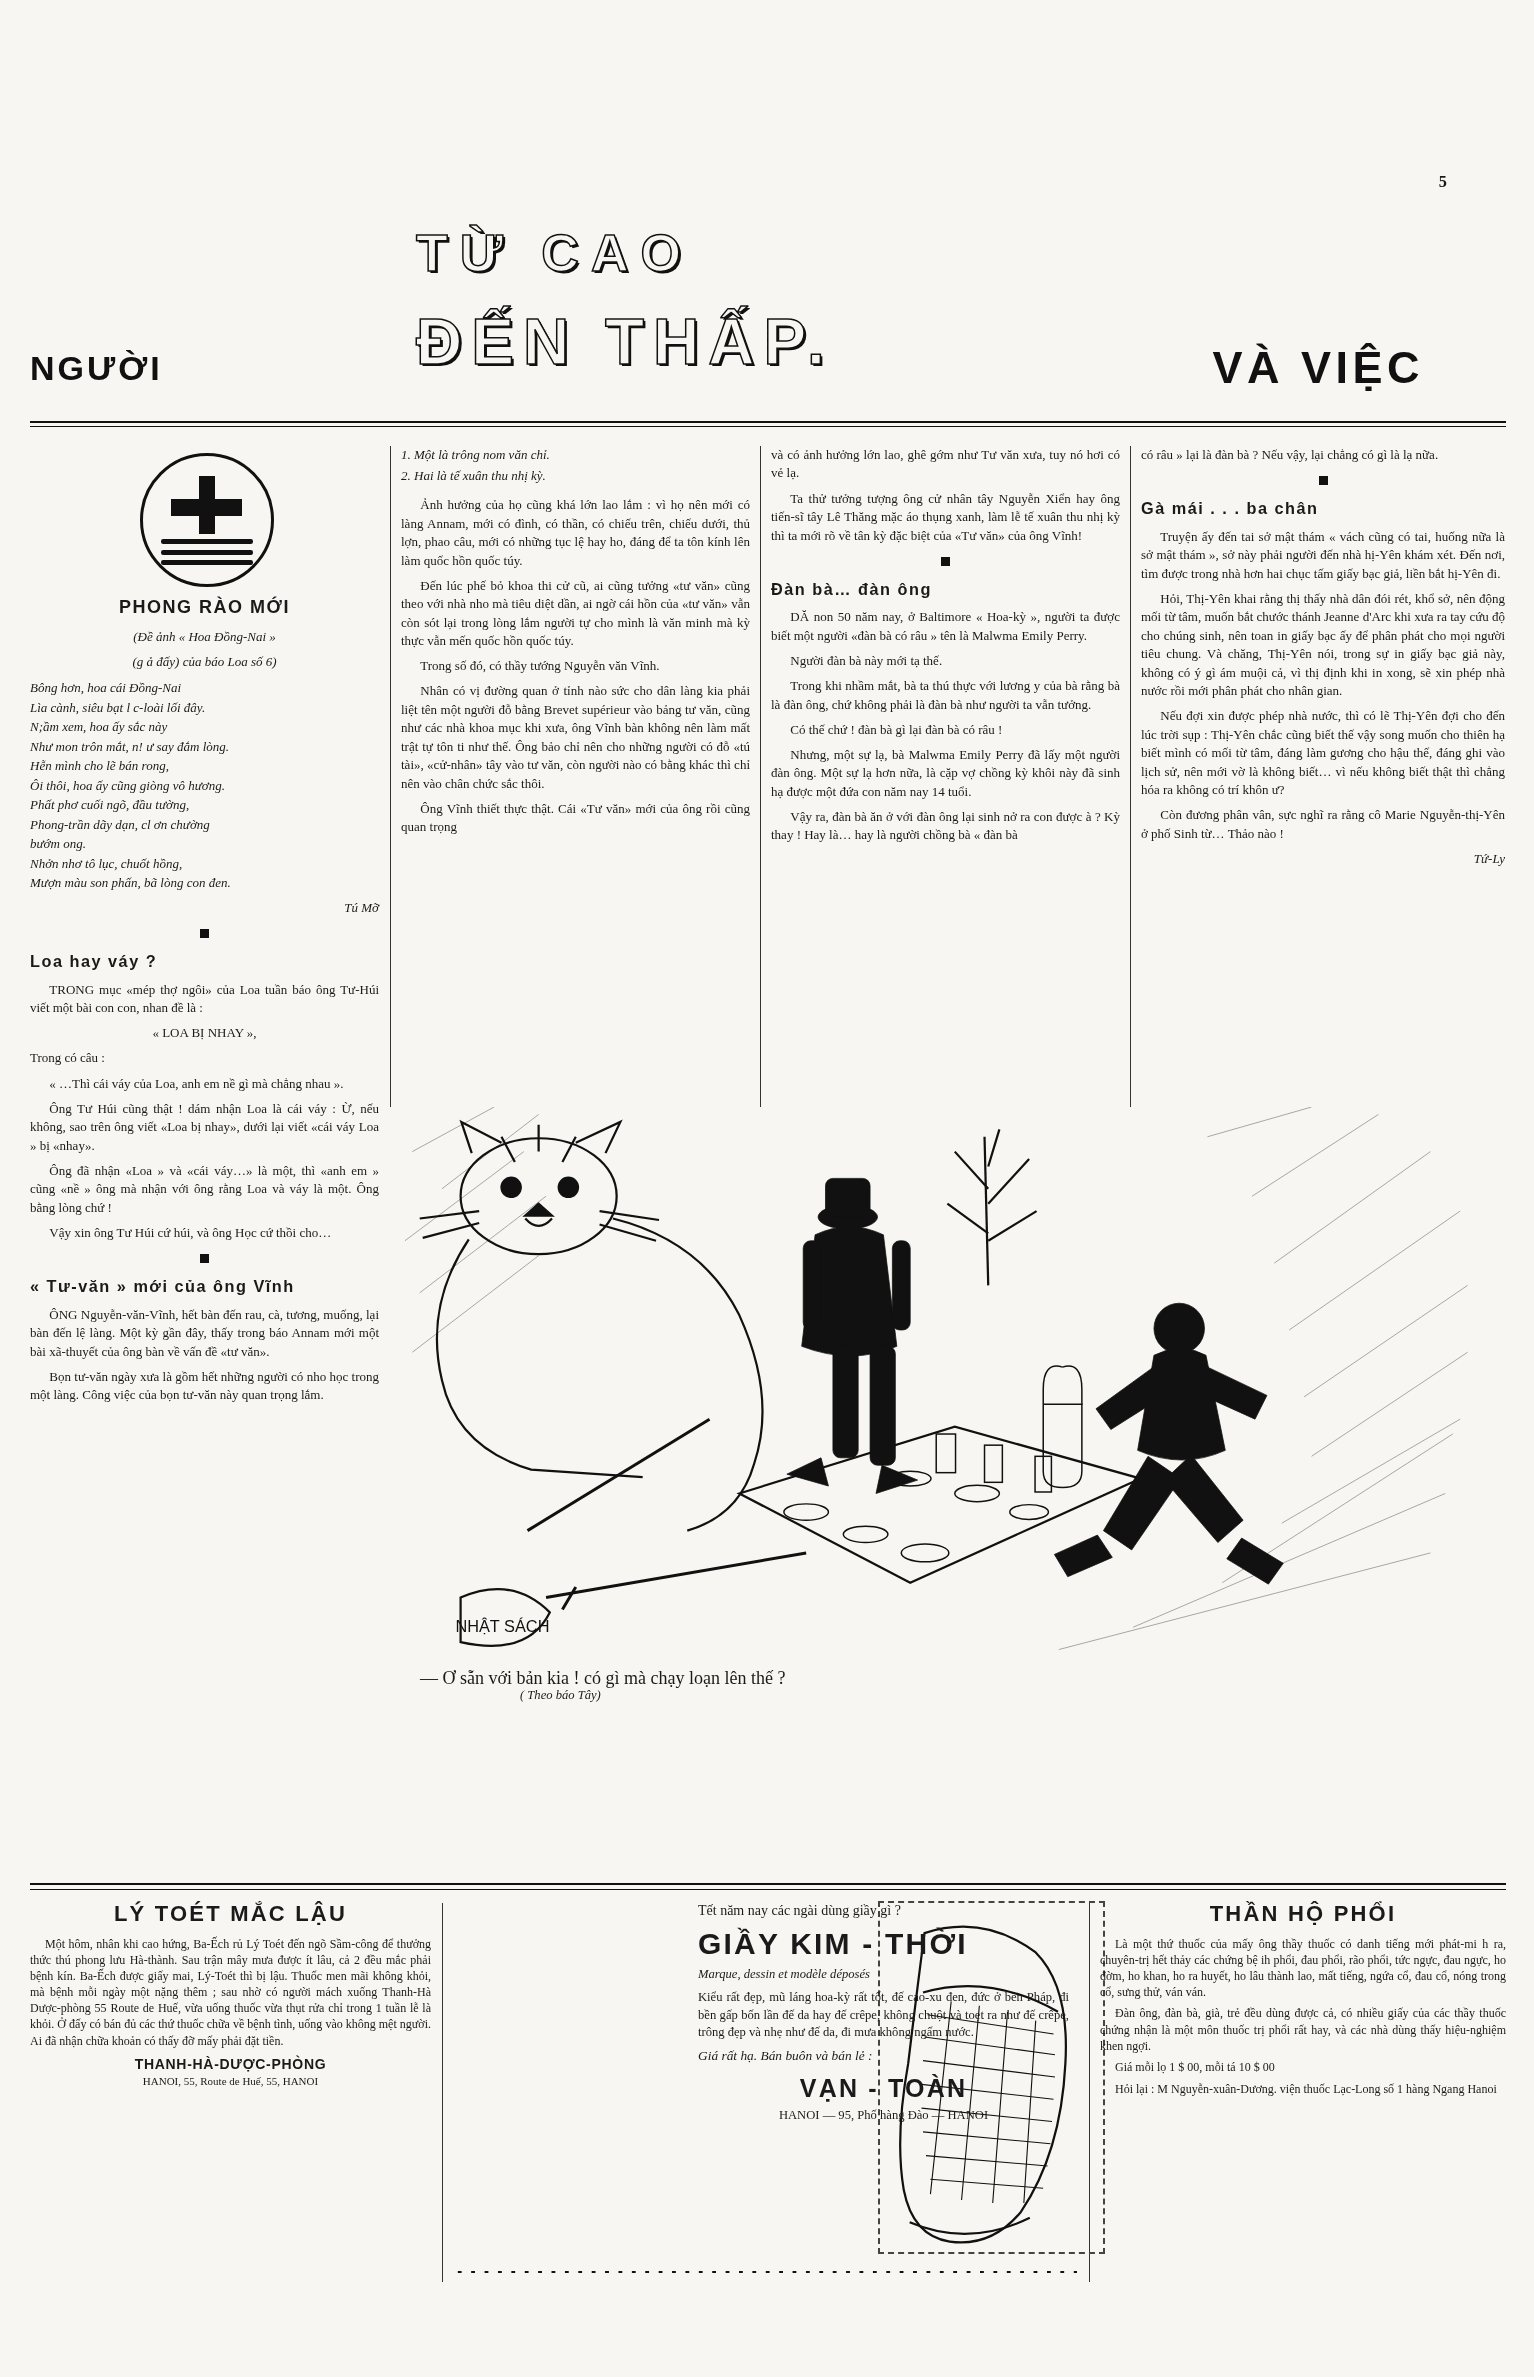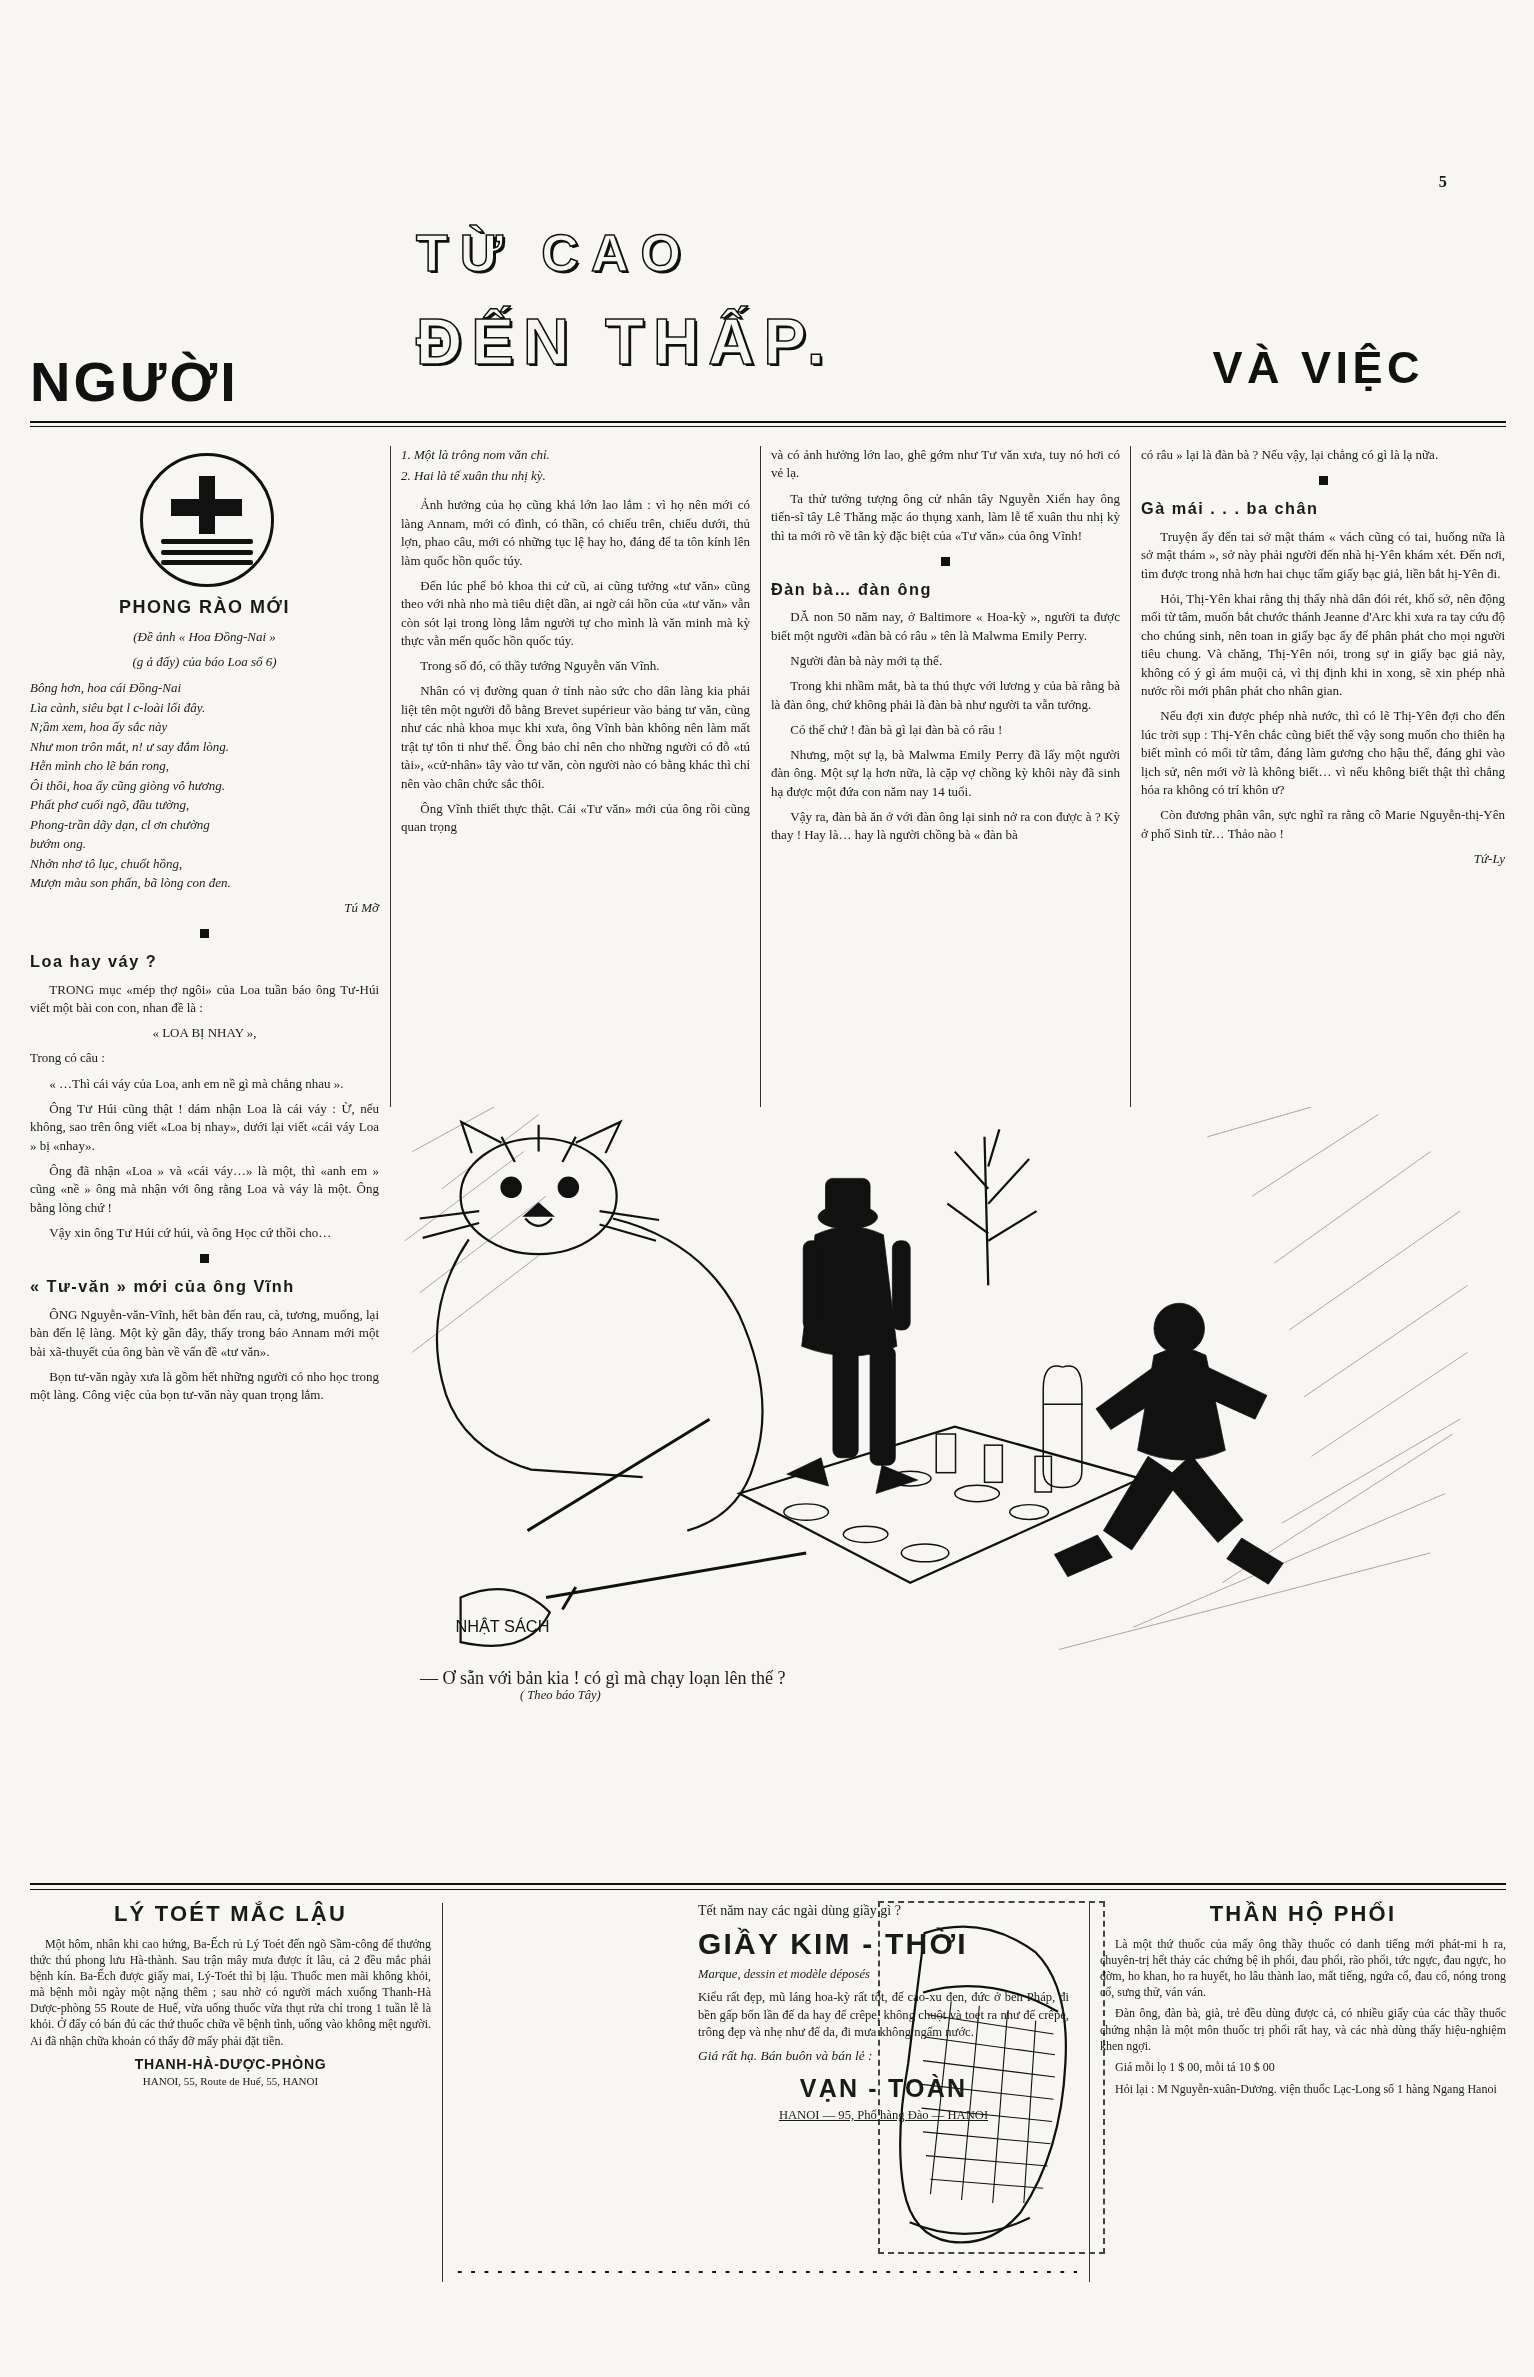--- a/index.html
+++ b/index.html
@@ -2,21 +2,21 @@
 <html style="font-size:12px"><head>
 <meta charset="utf-8">
 <style>
   html,body{margin:0;padding:0;background:#fff;}
   body{width:1535px;height:2377px;font-family:"Liberation Serif",serif;color:#1a1a1a;position:relative;}
   .page{position:absolute;inset:0;background:#f7f6f2;}
   .page-number{position:absolute;top:172px;right:88px;font-size:16.3px;font-weight:bold;}
 
   
   .masthead{position:absolute;top:208px;left:0;width:1535px;height:215px;}
-  .mast-left{position:absolute;left:30px;top:141px;font-family:"Liberation Sans",sans-serif;font-size:56px;letter-spacing:3px;font-weight:bold;color:#111;}
+  .mast-left{position:absolute;left:30px;top:141px;font-family:"Liberation Sans",sans-serif;font-size:34px;letter-spacing:3px;font-weight:bold;color:#111;}
   .mast-right{position:absolute;right:111px;top:134px;font-family:"Liberation Sans",sans-serif;font-size:45px;letter-spacing:4.5px;font-weight:bold;color:#111;}
   .mast-c1{position:absolute;left:416px;top:15px;font-family:"Liberation Sans",sans-serif;font-size:52px;font-weight:bold;letter-spacing:12px;
     -webkit-text-stroke:1.5px #111;color:#f7f6f2;text-shadow:2.2px 2.2px 0 #111;}
   .mast-c2{position:absolute;left:416px;top:97px;font-family:"Liberation Sans",sans-serif;font-size:64px;font-weight:bold;letter-spacing:9px;
     -webkit-text-stroke:1.5px #111;color:#f7f6f2;text-shadow:2.2px 2.2px 0 #111;}
   .rule{position:absolute;left:30px;width:1476px;background:#111;}
   .rule.r1{top:421px;height:2.2px;}
   .rule.r2{top:426px;height:0.7px;}
 
   
@@ -78,21 +78,21 @@
   .ad-foot2{text-align:center;font-size:11px;margin-top:3px;}
 
   .shoebox{position:absolute;left:425px;top:4.5px;width:223px;height:349px;border:2.2px dashed #444;}
   .ad2-right{position:absolute;left:245px;top:7.4px;width:371px;}
   .ad2-right .l1{font-size:14px;margin-bottom:7.4px;}
   .ad2-right .big{font-family:"Liberation Sans",sans-serif;font-weight:bold;font-size:30px;letter-spacing:2.2px;margin:3px 0 6px;}
   .ad2-right .mark{font-style:italic;font-size:12.6px;margin-bottom:7.4px;}
   .ad2-right .txt{font-size:12.6px;line-height:1.4;text-align:justify;}
   .ad2-right .price{font-style:italic;font-size:13.4px;margin-top:6px;}
   .ad2-right .vt{font-family:"Liberation Sans",sans-serif;font-weight:bold;font-size:25px;letter-spacing:2.2px;text-align:center;margin:10.4px 0 4.5px;}
-  .ad2-right .addr{text-align:center;font-size:12.6px;text-decoration:underline;}
+  .ad2-right .addr{text-align:center;font-size:12.6px;}
   .dotrow{position:absolute;left:0;top:371px;width:624px;height:10.4px;
      background-image:radial-gradient(#111 1.6px, transparent 1.8px);background-size:13.4px 10.4px;}
 </style>
 </head>
 <body>
 
 <div class="page">
 
   <div class="page-number">5</div>
 

